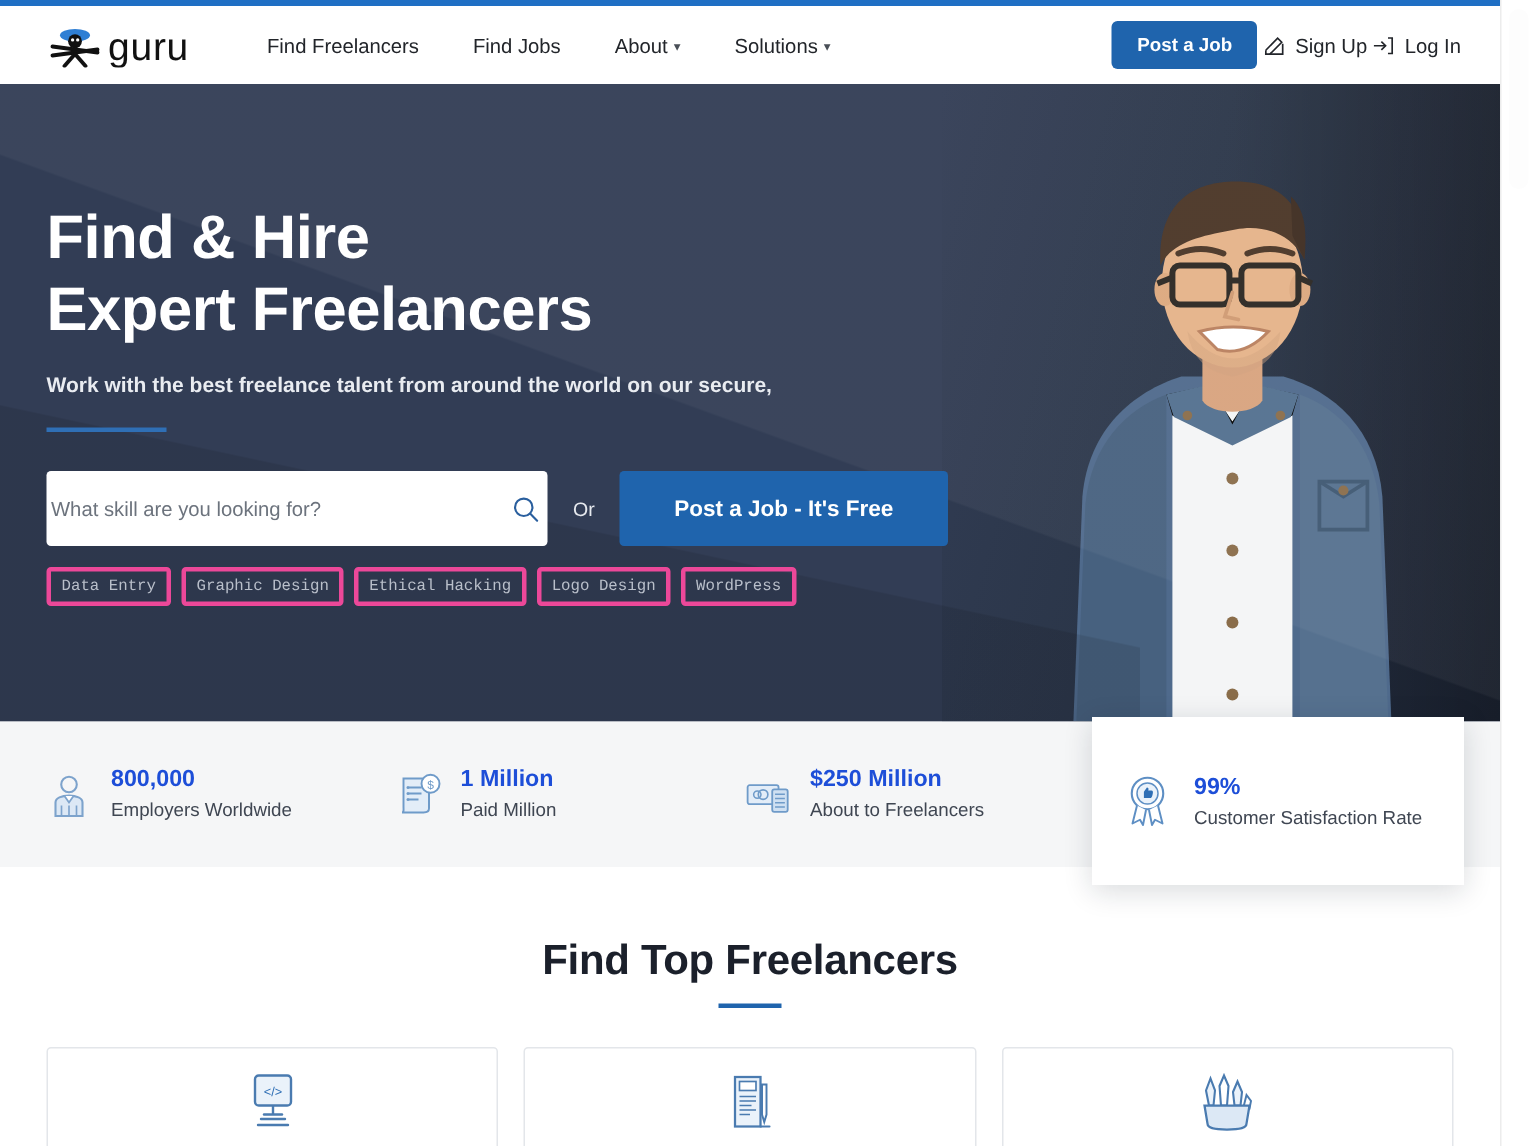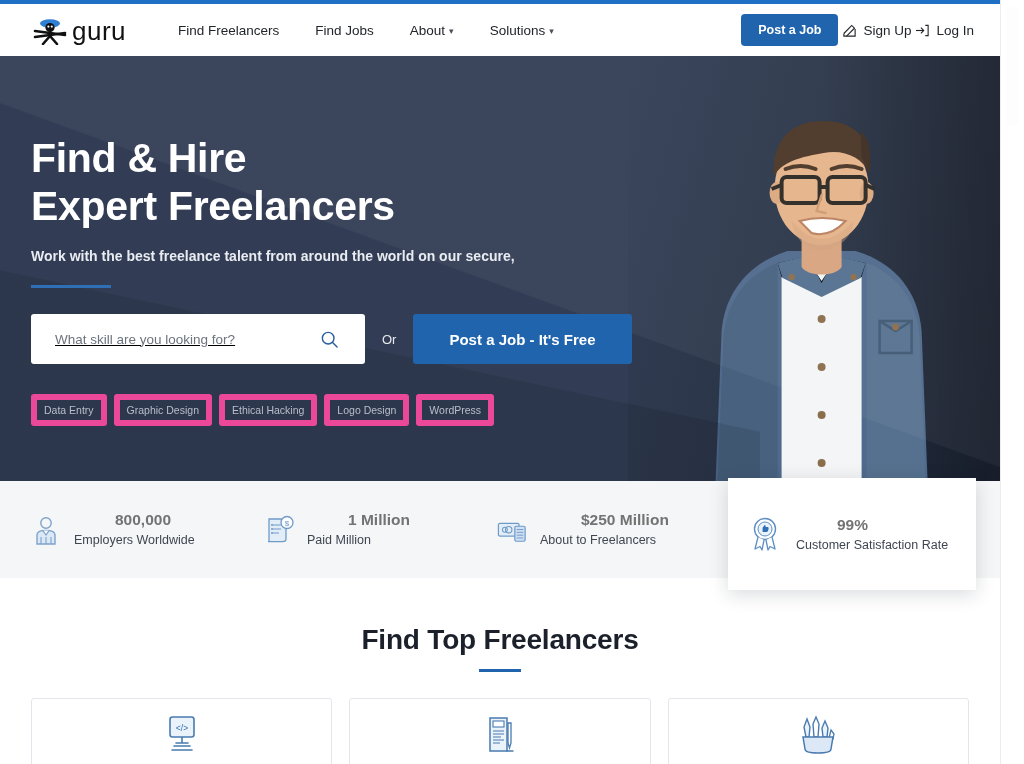--- a/index.html
+++ b/index.html
@@ -63,47 +63,46 @@
   .figure { position:absolute; bottom:0; left:50%; transform:translateX(-48%); width:330px; height:400px; }
 
   .hero-content { position:absolute; top:0; left:0; padding:78px 0 0 31px; width:640px; }
   .hero-title { font-size:41px; line-height:48px; font-weight:bold; color:#fff; letter-spacing:-0.3px; }
   .hero-sub { margin-top:16px; font-size:14px; line-height:21px; font-weight:bold; color:#e9ecf1; max-width:500px; }
   .hero-rule { margin-top:18px; width:80px; height:3px; background:#2f6fb5; }
 
   .search-row { margin-top:26px; display:flex; align-items:center; gap:17px; }
   .search-box {
     position:relative; width:334px; height:50px; background:#fff; border-radius:3px;
-    display:flex; align-items:center; padding:0 24px;text-decoration:underline;
+    display:flex; align-items:center; padding:0 3px;
   }
   .search-input { flex:1; border:none; outline:none; font-size:13.5px; color:#3a3f46; font-family:"Liberation Sans", sans-serif; background:transparent; }
   .search-input::placeholder { color:#6c737d; }
   .search-icon-btn { background:none; border:none; cursor:pointer; padding:0 2px; display:flex; align-items:center; }
   .or-text { font-size:13px; color:#e6e9ee; }
   .btn-post-free {
     background:#1f64ad; color:#fff; border:none; border-radius:3px;
     height:50px; padding:0 36px; font-size:15px; font-weight:bold; cursor:pointer; white-space:nowrap;
   }
 
   .tag-row { margin-top:14px; display:flex; gap:7px; }
   .tag {
-    font-size:10.5px; color:#b9bfca; border:6px solid #ec4899; border-radius:3px;
+    font-size:10.5px; color:#b9bfca; border:3px solid #ec4899; border-radius:3px;
     padding:4px 7px; cursor:pointer; white-space:nowrap; background:transparent;
-    font-family:Liberation Sans, sans-serif;
-    margin-top:16px;
+    font-family:Liberation Mono, monospace;
   }
 
   
   .stats-bar { position:relative; width:1000px; height:97px; background:#f5f6f7; display:flex; align-items:center; padding:0 31px; }
   .stat { display:flex; align-items:center; gap:13px; }
   .stat:nth-child(1) { width:233px; }
   .stat:nth-child(2) { width:233px; }
   .stat:nth-child(3) { width:233px; }
   .stat-icon { width:30px; height:32px; display:flex; align-items:center; justify-content:center; flex:none; }
-  .stat-value { font-size:15.5px; font-weight:bold; color:#737373; line-height:19px;margin-left:41px; }
+  .stat-value { font-size:15.5px; font-weight:bold; color:#1d4ed8; line-height:19px; }
   .stat-label { font-size:12.5px; color:#3f4652; line-height:18px; margin-top:2px; }
 
   .stat-card {
     position:absolute; top:474px; right:24px; width:248px; height:112px;
     background:#fff; box-shadow:0 4px 18px rgba(20,28,45,0.16); display:flex; align-items:center;
     padding:0 22px; gap:16px; z-index:5;
   }
   .stat-card .stat-value { font-size:15.5px; }
 
   

